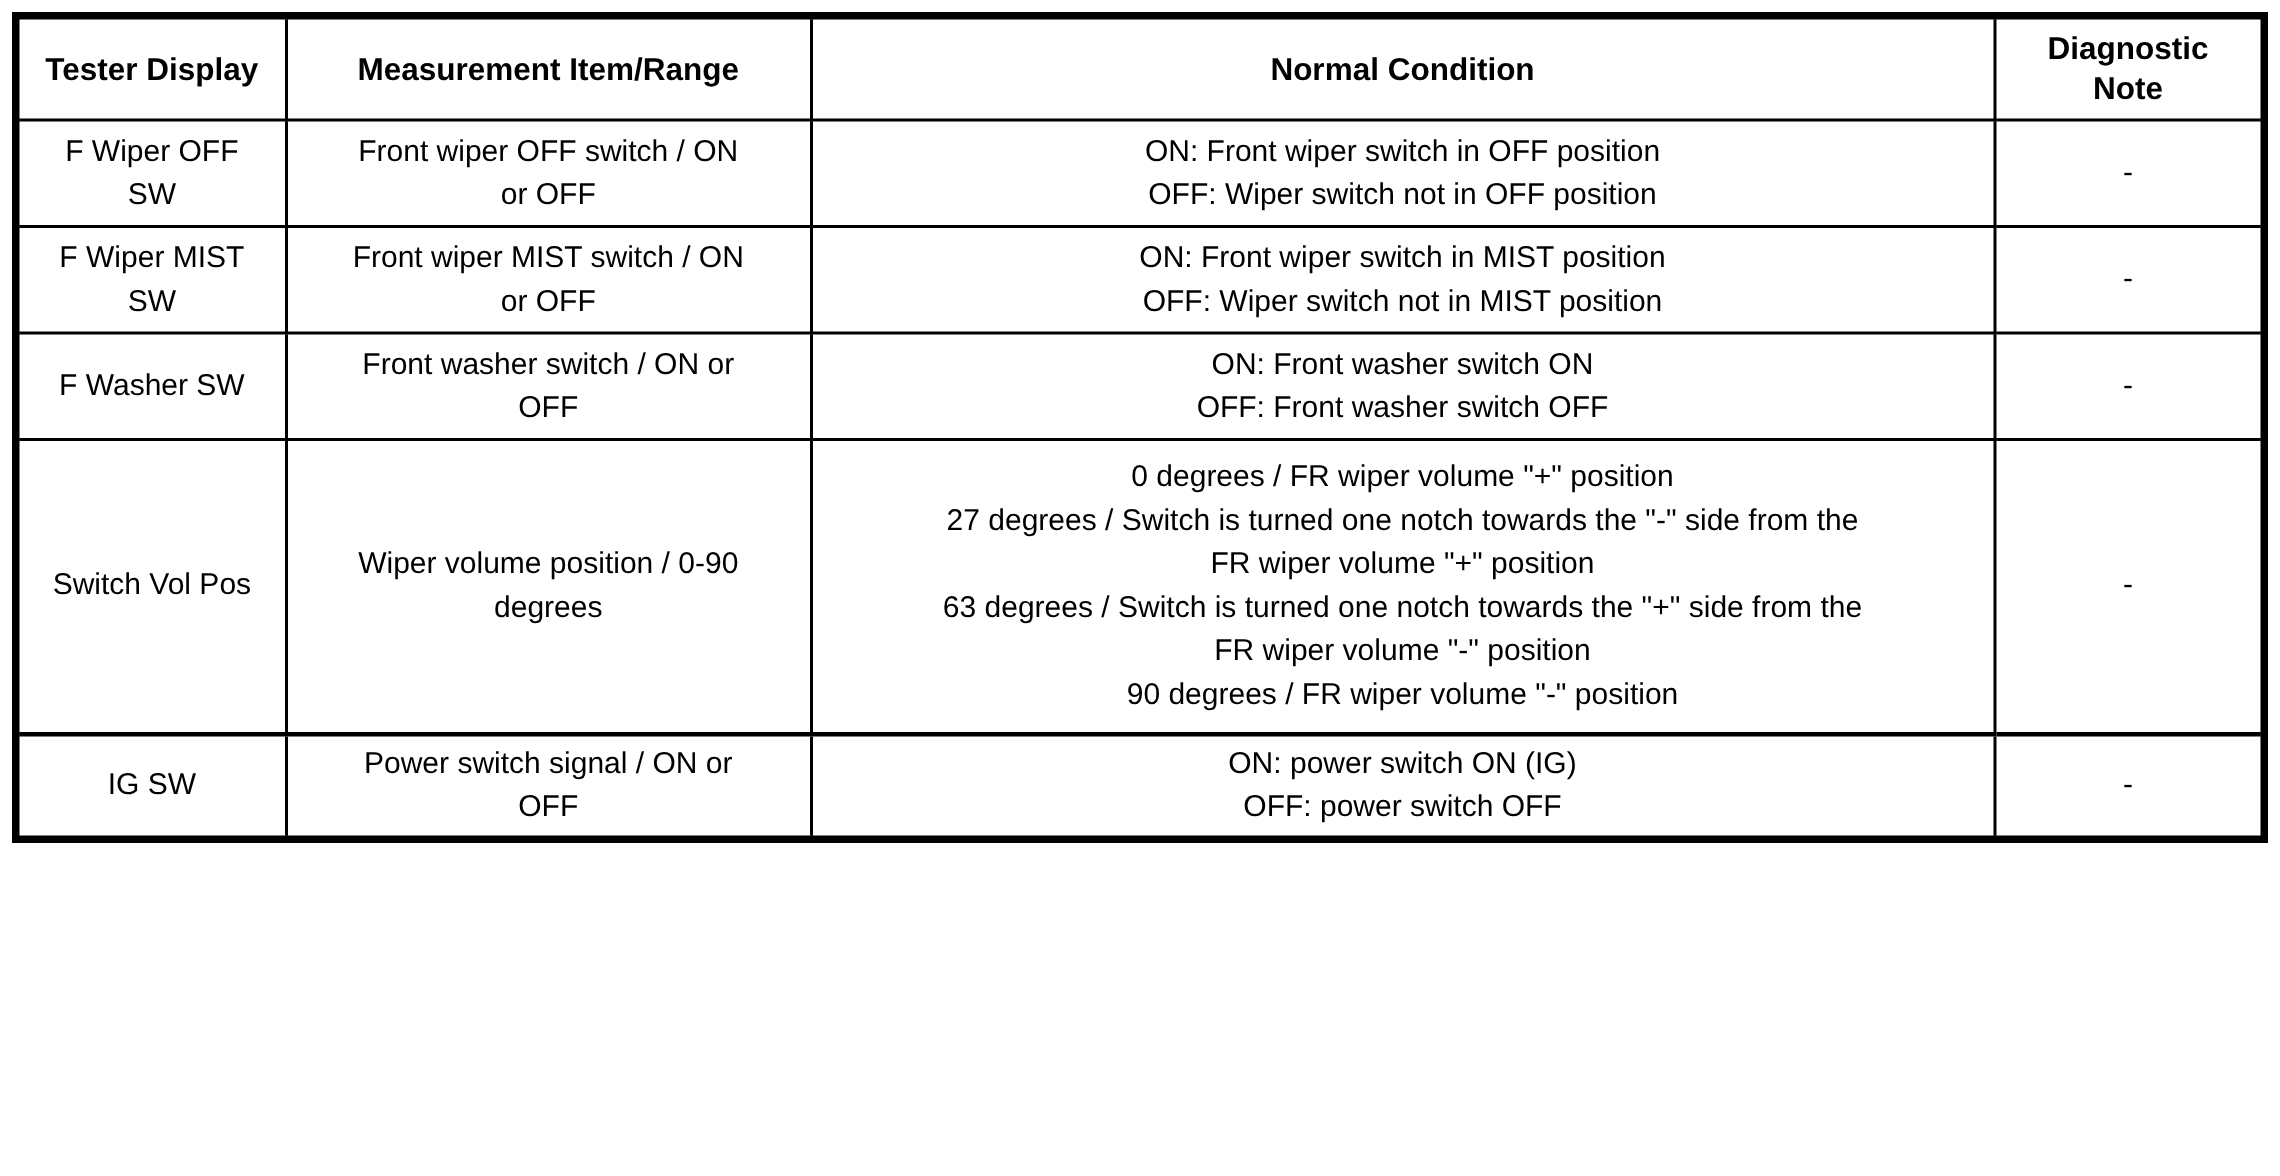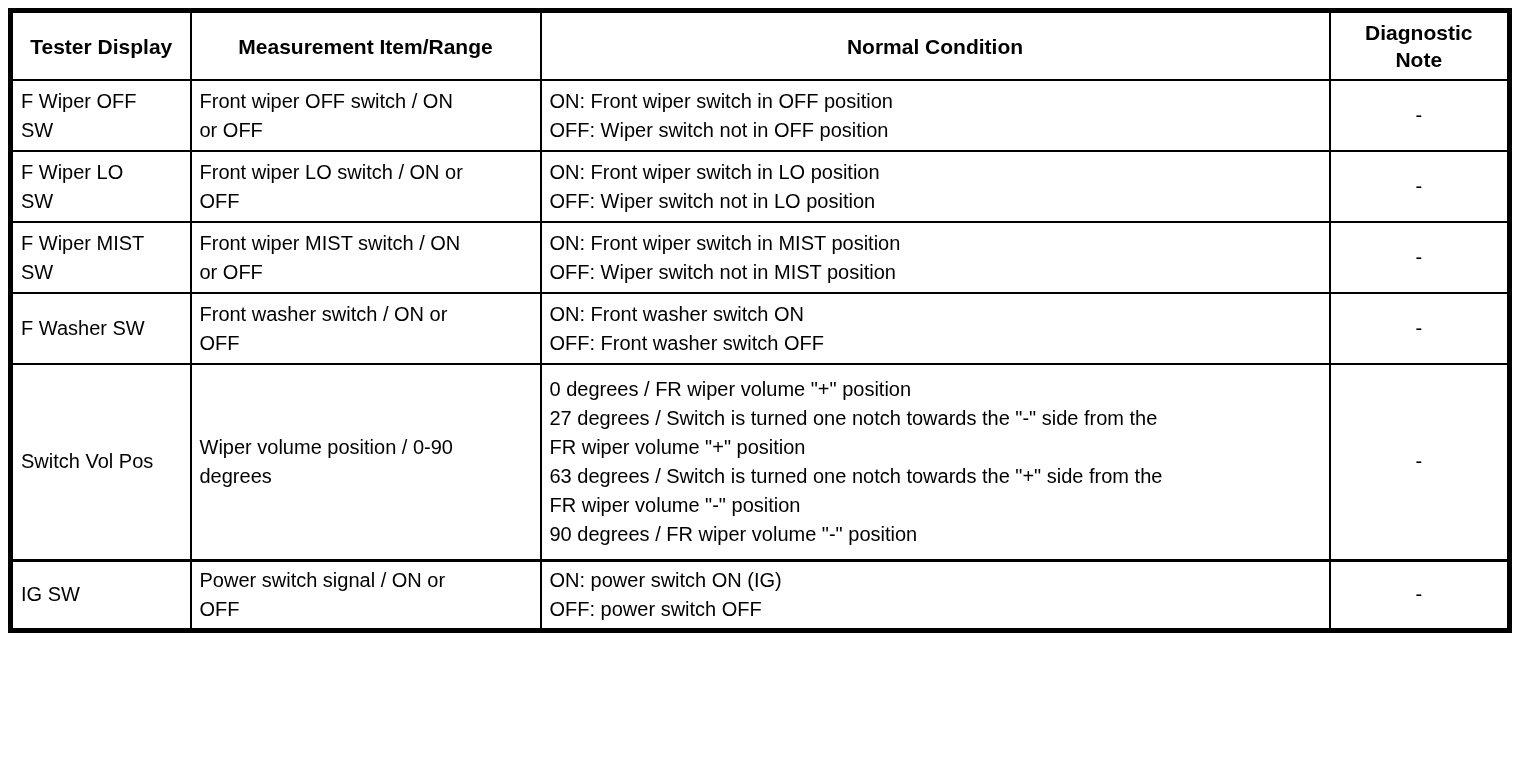--- a/index.html
+++ b/index.html
@@ -41,21 +41,21 @@
     font-size: 21px;
     line-height: 27px;
     text-align: center;
     border-bottom-width: 4px;
     height: 58px;
     padding: 2px 4px;
   }
   tbody td {
     font-size: 20px;
     line-height: 29px;
-    text-align: left;
+    text-align: center;
   }
   tbody td.note {
     text-align: center;
   }
   tr.row-std  { height: 71px; }
   tr.row-tall { height: 196px; }
   tr.row-last { height: 64px; }
   tr.row-last td { border-top-width: 3px; }
 </style>
 </head>
@@ -79,29 +79,20 @@
       </tr>
     </thead>
     <tbody>
       <tr class="row-std">
         <td>F Wiper OFF
 SW</td>
         <td>Front wiper OFF switch / ON
 or OFF</td>
         <td>ON: Front wiper switch in OFF position
 OFF: Wiper switch not in OFF position</td>
-        <td class="note">-</td>
-      </tr>
-      <tr class="row-std">
-        <td>F Wiper LO
-SW</td>
-        <td>Front wiper LO switch / ON or
-OFF</td>
-        <td>ON: Front wiper switch in LO position
-OFF: Wiper switch not in LO position</td>
         <td class="note">-</td>
       </tr>
       <tr class="row-std">
         <td>F Wiper MIST
 SW</td>
         <td>Front wiper MIST switch / ON
 or OFF</td>
         <td>ON: Front wiper switch in MIST position
 OFF: Wiper switch not in MIST position</td>
         <td class="note">-</td>

